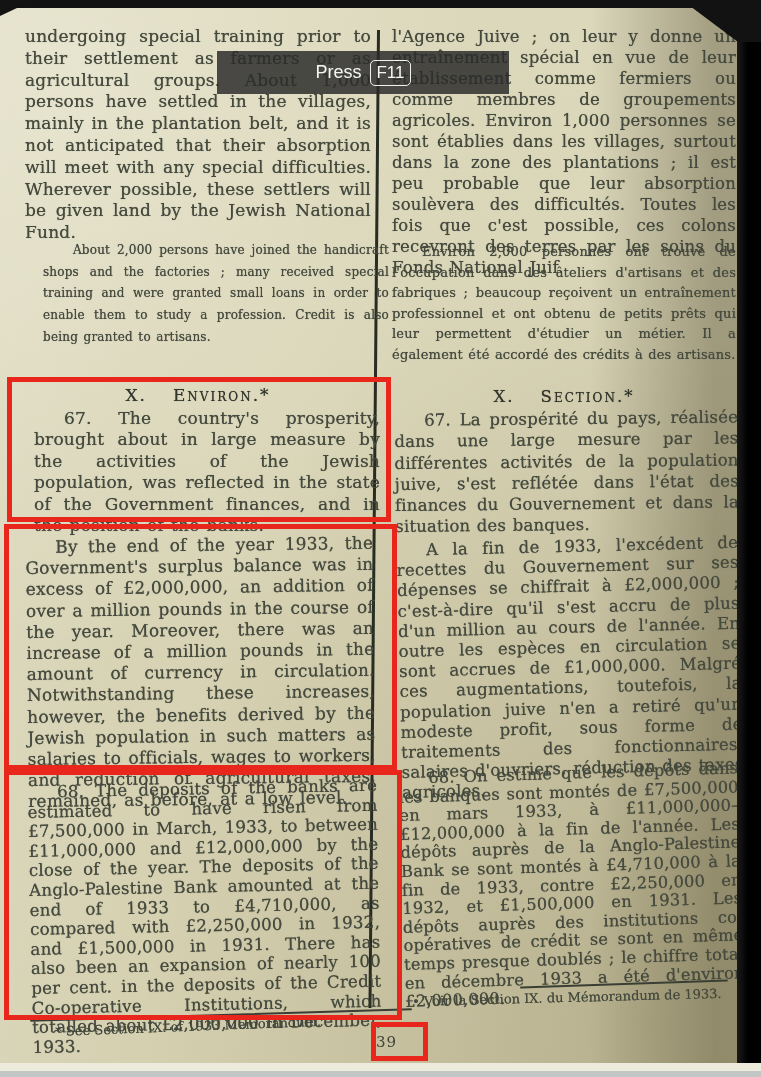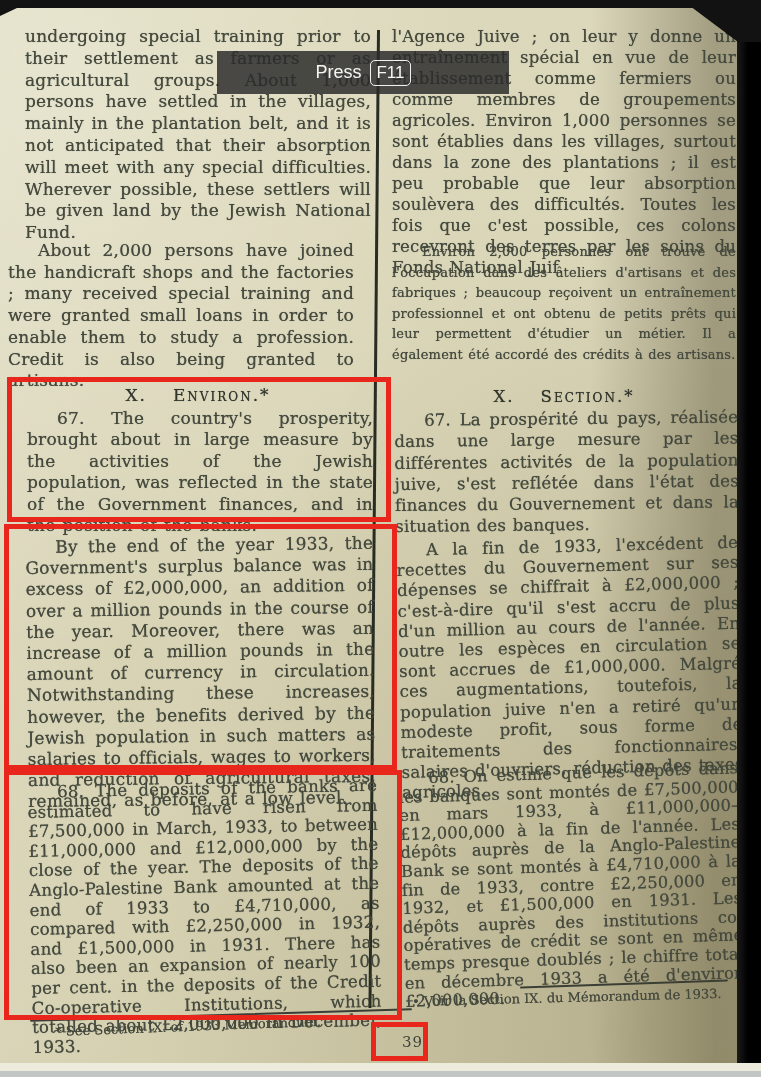--- a/index.html
+++ b/index.html
@@ -30,49 +30,49 @@
       text-shadow:0 0 .7px rgba(62,66,55,.8);}
   .indent{text-indent:30px;}
   .sec-head{position:absolute;display:flex;justify-content:center;gap:26px;z-index:2;
       color:#31352b;text-shadow:0 0 .7px rgba(50,54,44,.8);}
   .sec-head .cap{font-variant:small-caps;letter-spacing:2px;}
   .rule{position:absolute;height:2px;background:#3a3e34;border-radius:2px;z-index:2;}
   .footnote{position:absolute;margin:0;color:#454a3e;font-size:13px;z-index:2;white-space:nowrap;
       text-shadow:0 0 .6px rgba(62,66,55,.8);}
   
   .hl{position:absolute;border:5px solid var(--hl,#e8261c);box-sizing:border-box;z-index:5;}
-  .pageno-box{display:flex;align-items:center;justify-content:flex-end;}
+  .pageno-box{display:flex;align-items:center;justify-content:flex-start;}
   .pageno{font-size:15px;color:#3f443a;letter-spacing:1px;}
   
   .toast{position:absolute;left:217px;top:51px;width:292px;height:43px;z-index:20;
       background:rgba(43,43,43,.84);color:#f5f5f5;
       display:flex;align-items:center;justify-content:center;gap:9px;
       font-family:Liberation Sans, sans-serif;font-size:18px;}
   .toast .key{border:1.5px solid #f0f0f0;border-radius:5px;padding:0 5px;line-height:24px;font-size:17px;}
 </style>
 </head>
 <body>
 
 <div id="screen">
 
   <div class="paper"></div>
 
   <div class="divider"></div>
 
   <div>
     <p class="para" style="left:25px;top:26px;width:346px;font-size:17px;line-height:21.8px;">undergoing special training prior to their settlement as farmers or as agricultural groups.  About 1,000 persons have settled in the villages, mainly in the plantation belt, and it is not anticipated that their absorption will meet with any special difficulties.  Wherever possible, these settlers will be given land by the Jewish National Fund.</p>
 
-    <p class="para indent" style="left:8px;top:240px;width:346px;font-size:17px;line-height:21.7px;">About 2,000 persons have joined the handicraft shops and the factories ; many received special training and were granted small loans in order to enable them to study a profession.  Credit is also being granted to artisans.</p>
+    <p class="para indent" style="left:43px;top:240px;width:346px;font-size:12px;line-height:21.7px;">About 2,000 persons have joined the handicraft shops and the factories ; many received special training and were granted small loans in order to enable them to study a profession.  Credit is also being granted to artisans.</p>
 
     <div class="sec-head" style="left:25px;top:385px;width:346px;font-size:17px;">
       <span class="cap">X.</span>
       <span class="cap">Environ.*</span>
     </div>
 
-    <p class="para indent" style="left:27px;top:408px;width:346px;font-size:17px;line-height:21.4px;">67.  The country's prosperity, brought about in large measure by the activities of the Jewish population, was reflected in the state of the Government finances, and in the position of the banks.</p>
+    <p class="para indent" style="left:34px;top:408px;width:346px;font-size:17px;line-height:21.4px;">67.  The country's prosperity, brought about in large measure by the activities of the Jewish population, was reflected in the state of the Government finances, and in the position of the banks.</p>
 
     <p class="para indent" style="left:25px;top:537px;width:348px;font-size:17px;line-height:21.2px;
               transform:rotate(-0.7deg);transform-origin:left top;">By the end of the year 1933, the Government's surplus balance was in excess of £2,000,000, an addition of over a million pounds in the course of the year. Moreover, there was an increase of a million pounds in the amount of currency in circulation.  Notwithstanding these increases, however, the benefits derived by the Jewish population in such matters as salaries to officials, wages to workers, and reduction of agricultural taxes, remained, as before, at a low level.</p>
 
     <p class="para indent" style="left:27px;top:783px;width:350px;font-size:16.6px;line-height:19.6px;
               transform:rotate(-1.2deg);transform-origin:left top;">68.  The deposits of the banks are estimated to have risen from £7,500,000 in March, 1933, to between £11,000,000 and £12,000,000 by the close of the year. The deposits of the Anglo-Palestine Bank amounted at the end of 1933 to £4,710,000, as compared with £2,250,000 in 1932, and £1,500,000 in 1931.  There has also been an expansion of nearly 100 per cent. in the deposits of the Credit Co-operative Institutions, which totalled about £2,000,000 in December, 1933.</p>
 
     <div class="rule" style="left:30px;top:1014px;width:382px;transform:rotate(-1.7deg);"></div>
 
     <p class="footnote" style="left:55px;top:1024px;transform:rotate(-2.2deg);transform-origin:left top;">* See Section IX. of 1933 Memorandum.</p>

